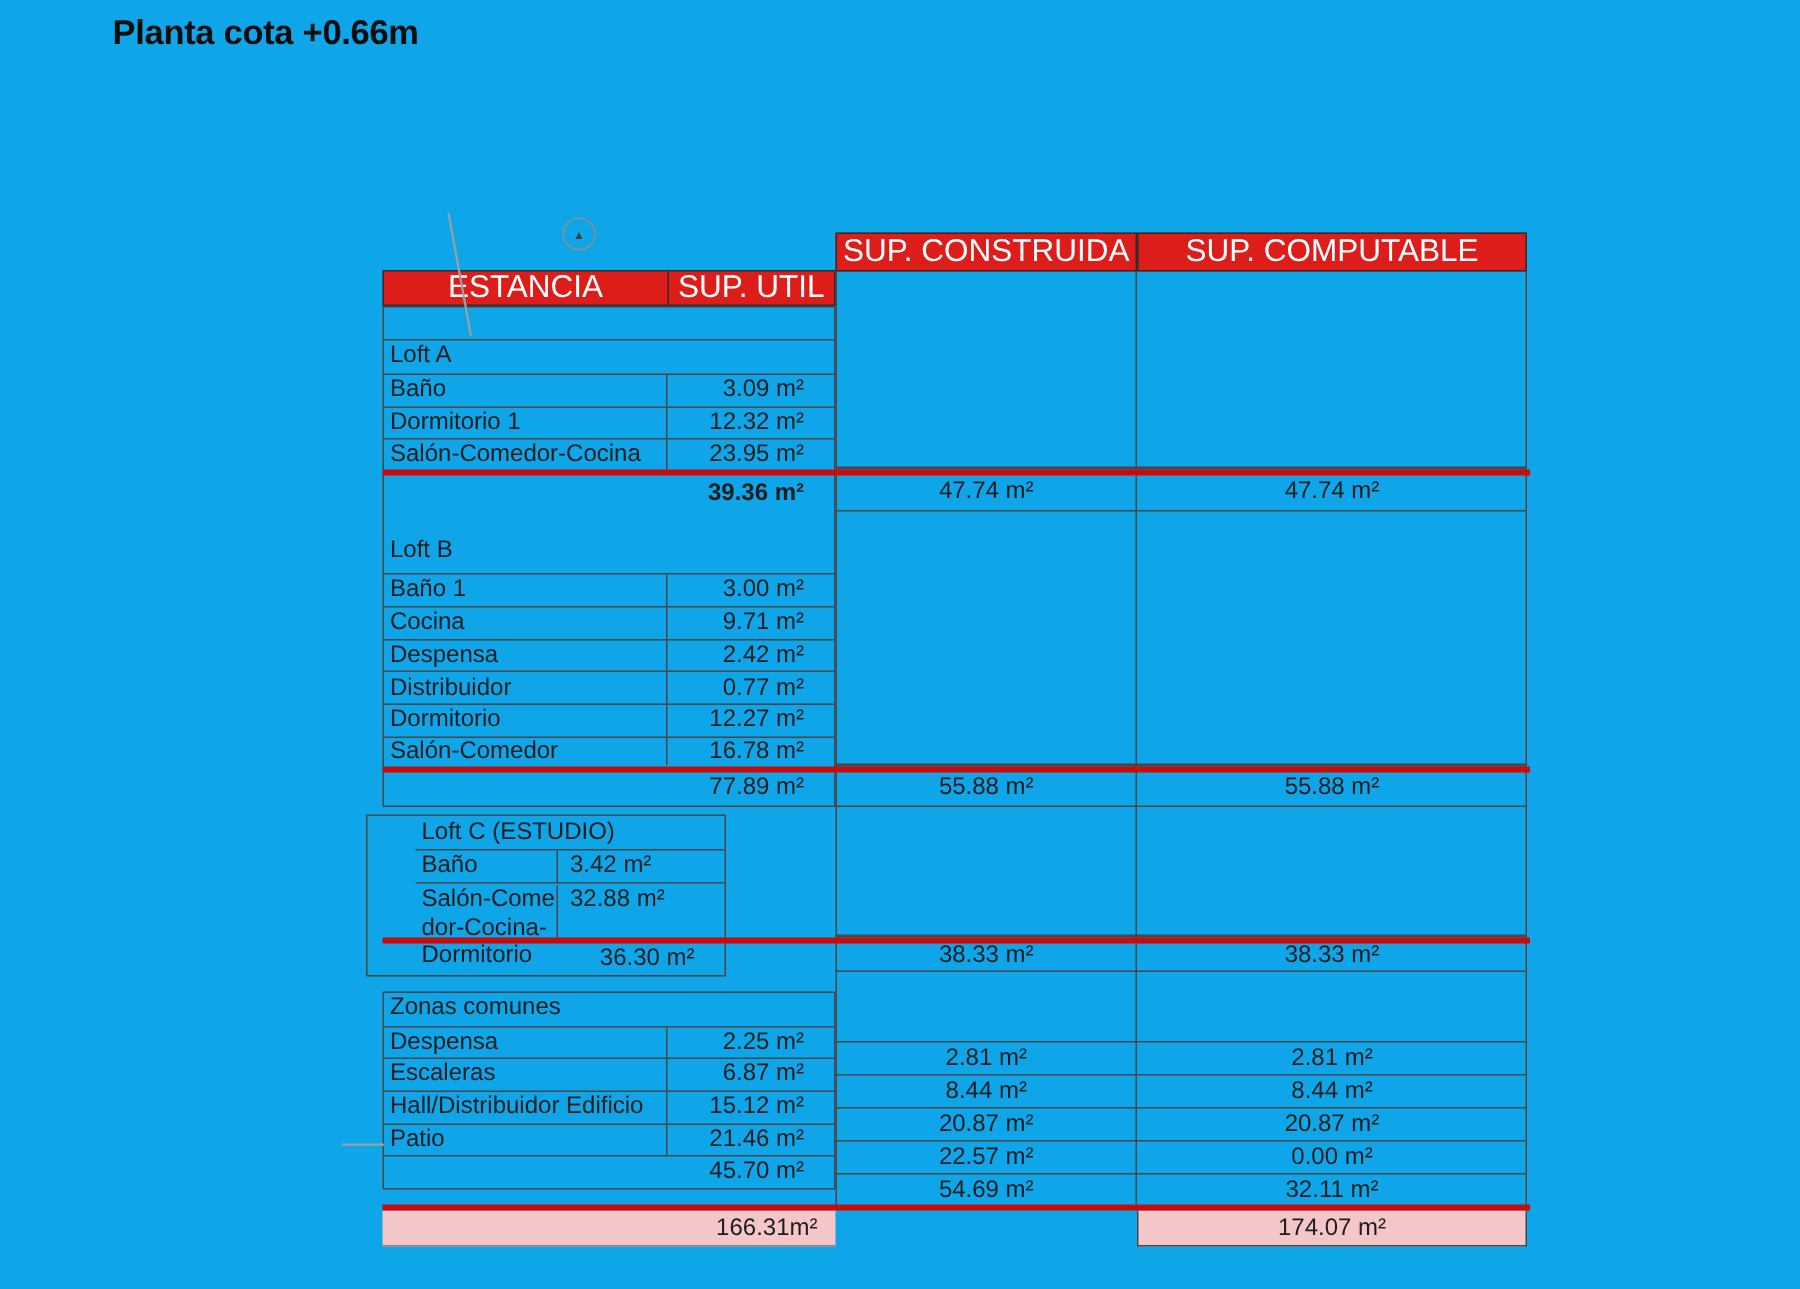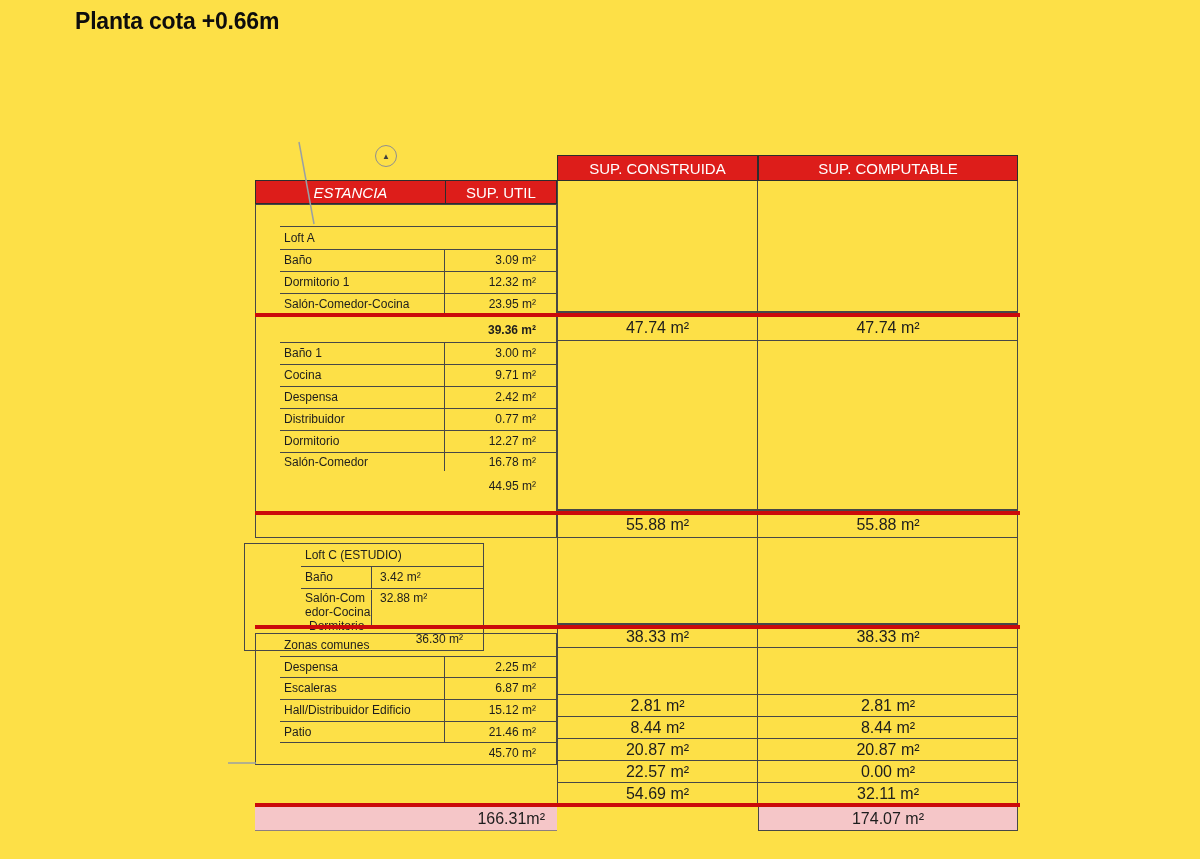--- a/index.html
+++ b/index.html
@@ -6,32 +6,32 @@
     --header-red:#dd1d1a;
     --line-red:#cb0a0a;
     --pink-fill:#f5c6c8;
     --border-dark:#474747;
     --line-light:#9aa0a3;
     --text-dark:#1d1d1d;
   }
   *{box-sizing:border-box;margin:0;padding:0;}
   html,body{background:#ffffff;}
   body{font-family:"Liberation Sans","DejaVu Sans",sans-serif;color:var(--text-dark);}
-  #canvas{position:relative;width:1200px;height:859px;background:#fde047;overflow:hidden;}
+  #canvas{position:relative;width:1200px;height:859px;background:#0ea5e9;overflow:hidden;}
   .abs{position:absolute;}
   .title{left:75px;top:8px;font-size:23px;font-weight:600;color:#0d0d0d;letter-spacing:-0.2px;}
   
   .hdr{background:var(--header-red);border:1.5px solid #2d2d2d;color:#ffffff;
-       display:flex;align-items:center;justify-content:center;font-size:15px;z-index:4;}
+       display:flex;align-items:center;justify-content:center;font-size:21px;z-index:4;}
   .hdr-split{display:flex;padding:0;}
   .hdr-split .hcell{display:flex;align-items:center;justify-content:center;height:100%;}
   .hdr-split .hcell+.hcell{border-left:1.5px solid #2d2d2d;}
   
   .box{border:1.5px solid var(--border-dark);display:flex;flex-direction:column;background:transparent;z-index:1;}
-  .row{display:flex;align-items:center;font-size:12px;line-height:1.05;margin-left:24px;}
+  .row{display:flex;align-items:center;font-size:16px;line-height:1.05;}
   .bt{border-top:1.5px solid var(--border-dark);}
   .lbl{flex:1;padding-left:4px;align-self:stretch;display:flex;align-items:center;}
   .val{width:112px;align-self:stretch;display:flex;align-items:center;justify-content:flex-end;
        padding-right:20px;border-left:1.5px solid var(--border-dark);}
   .val-left{justify-content:flex-start;padding-left:8px;padding-right:4px;}
   .trow{justify-content:flex-end;padding-right:20px;}
   .label-bottom{align-items:flex-end;padding-bottom:3px;}
   .twoline{align-items:center;padding-top:1px;}
   .twoline .lbl{align-items:flex-start;word-break:break-all;line-height:1.18;padding-top:1px;}
   .twoline .val{align-items:flex-start;padding-top:2px;}
@@ -62,21 +62,21 @@
 
   <svg class="overlay" width="1200" height="859">
     <line x1="299" y1="142" x2="314" y2="224" stroke="#9aa0a3" stroke-width="1.5"></line>
     <line x1="228" y1="763" x2="256" y2="763" stroke="#9aa0a3" stroke-width="1.5"></line>
   </svg>
   <div class="abs marker" style="left:375px;top:145px;">
     <span>▲</span>
   </div>
 
   <div class="abs hdr hdr-split" style="left:255px;top:180px;width:302px;height:24px;">
-    <div class="hcell" style="width:190px;font-style:italic;">ESTANCIA</div>
+    <div class="hcell" style="width:190px;">ESTANCIA</div>
     <div class="hcell" style="width:112px;">SUP. UTIL</div>
   </div>
   <div class="abs hdr" style="left:557px;top:155px;width:201px;height:26px;">SUP. CONSTRUIDA</div>
   <div class="abs hdr" style="left:758px;top:155px;width:260px;height:26px;">SUP. COMPUTABLE</div>
 
   <div class="abs rcol" style="left:557px;top:181px;width:201px;height:625px;"></div>
   <div class="abs rcol rcol-noleft" style="left:758px;top:181px;width:260px;height:625px;"></div>
 
   <div class="abs box" style="left:255px;top:204px;width:302px;height:334px;">
     <div class="row" style="height:21px;"></div>
@@ -89,20 +89,23 @@
     </div>
     <div class="row bt" style="height:22px;">
       <div class="lbl">Dormitorio 1</div>
       <div class="val">12.32 m²</div>
     </div>
     <div class="row bt" style="height:21px;">
       <div class="lbl">Salón-Comedor-Cocina</div>
       <div class="val">23.95 m²</div>
     </div>
     <div class="row trow" style="height:28px;padding-top:4px;font-weight:bold;">39.36 m²</div>
+    <div class="row label-bottom" style="height:41px;">
+      <div class="lbl label-bottom" style="padding-bottom:3px;">Loft B</div>
+    </div>
     <div class="row bt" style="height:22px;gap:28px;">
       <div class="lbl">Baño 1</div>
       <div class="val">3.00 m²</div>
     </div>
     <div class="row bt" style="height:22px;">
       <div class="lbl">Cocina</div>
       <div class="val">9.71 m²</div>
     </div>
     <div class="row bt" style="height:22px;">
       <div class="lbl">Despensa</div>
@@ -113,39 +116,39 @@
       <div class="val">0.77 m²</div>
     </div>
     <div class="row bt" style="height:22px;">
       <div class="lbl">Dormitorio</div>
       <div class="val">12.27 m²</div>
     </div>
     <div class="row bt" style="height:19px;">
       <div class="lbl">Salón-Comedor</div>
       <div class="val">16.78 m²</div>
     </div>
-    <div class="row trow" style="height:27px;padding-top:4px;">44.95 m²</div>
+    <div class="row trow" style="height:27px;padding-top:4px;">77.89 m²</div>
   </div>
 
   <div class="abs box" style="left:244px;top:543px;width:240px;height:108px;padding-left:32px;">
     <div class="row" style="height:23px;">
       <div class="lbl">Loft C (ESTUDIO)</div>
     </div>
     <div class="row bt" style="height:22px;">
       <div class="lbl">Baño</div>
       <div class="val val-left">3.42 m²</div>
     </div>
     <div class="row bt twoline" style="height:37px;">
       <div class="lbl">Salón-Comedor-Cocina-Dormitorio</div>
       <div class="val val-left">32.88 m²</div>
     </div>
     <div class="row trow" style="height:26px;padding-top:4px;">36.30 m²</div>
   </div>
 
-  <div class="abs box" style="left:255px;top:633px;width:302px;height:132px;">
+  <div class="abs box" style="left:255px;top:661px;width:302px;height:132px;">
     <div class="row" style="height:22px;">
       <div class="lbl">Zonas comunes</div>
     </div>
     <div class="row bt" style="height:22px;">
       <div class="lbl">Despensa</div>
       <div class="val">2.25 m²</div>
     </div>
     <div class="row bt" style="height:22px;">
       <div class="lbl">Escaleras</div>
       <div class="val">6.87 m²</div>

